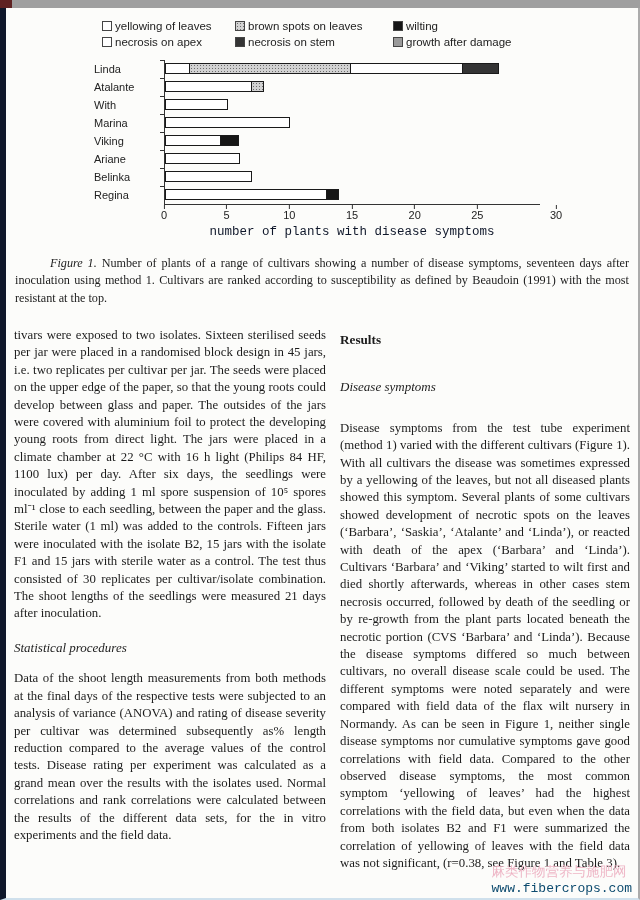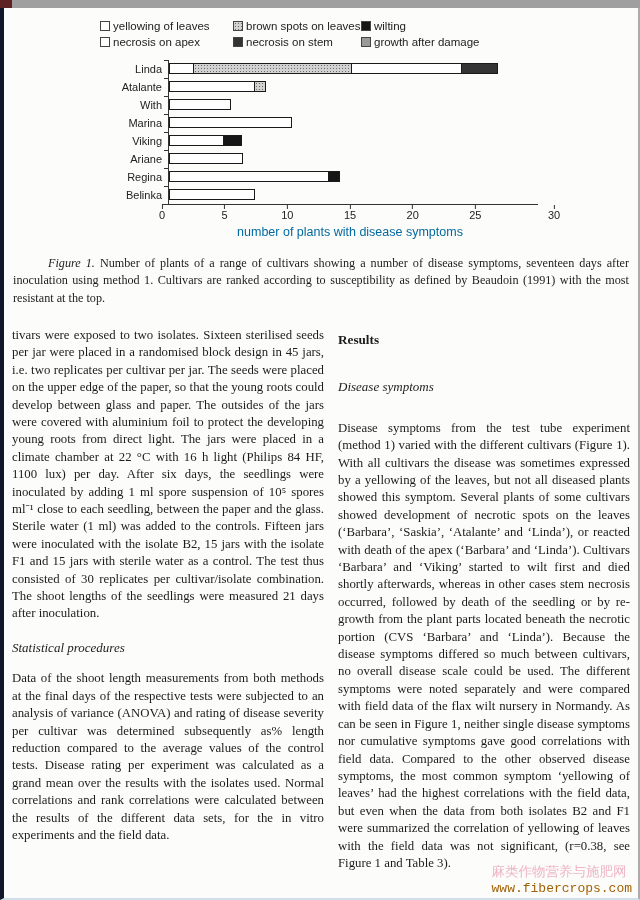--- a/index.html
+++ b/index.html
@@ -1,59 +1,59 @@
 <!DOCTYPE html>
 <html><head>
 <meta charset="utf-8">
 <style>
   html,body{margin:0;padding:0;width:640px;height:900px;overflow:hidden;background:#9f9f9f;}
   .page{position:absolute;top:8px;left:0;right:0;bottom:0;background:#fcfcfa;color:#1c1c1c;
-        border-left:4px solid #0f172a;border-right:2px solid #ababab;border-bottom:2px solid #cfe0ec;
+        border-left:6px solid #0f172a;border-right:2px solid #ababab;border-bottom:2px solid #cfe0ec;
         font-family:"Liberation Serif",serif;}
   .corner-mark{position:absolute;top:0;left:0;width:12px;height:8px;background:#5f2222;}
 
   
   .figure{margin:10px 0 0 0;padding:0;}
   .legend{margin-left:96px;font-family:"Liberation Sans",sans-serif;font-size:11.5px;color:#222;}
   .legend-row{display:flex;height:16px;align-items:center;}
   .legend-item{display:flex;align-items:center;}
   .legend-item .sw{width:8px;height:8px;border:1px solid #444;margin-right:3px;flex:none;}
-  .lw0{width:133px;} .lw1{width:128px;} .lw2{width:auto;}
+  .lw0{width:133px;} .lw1{width:158px;} .lw2{width:auto;}
 
   .chart{margin:10px 0 0 88px;width:446px;font-family:"Liberation Sans",sans-serif;}
   .crow{display:flex;height:18px;}
-  .clab{width:70px;text-align:right;padding-right:6px;font-size:11px;color:#222;line-height:18px;flex:none;}
+  .clab{width:70px;text-align:left;font-size:11px;color:#222;line-height:18px;flex:none;}
   .ctrack{position:relative;flex:1;border-left:1px solid #333;}
   .ctrack::before{content:"";position:absolute;left:-5px;top:0;width:4px;height:1px;background:#333;}
   .cbar{position:absolute;top:3px;left:0;height:11px;display:flex;width:100%;}
   .cseg{height:11px;border:1px solid #1a1a1a;box-sizing:border-box;flex:none;}
   .cseg + .cseg{margin-left:-1px;}
   .dots{background-image:radial-gradient(#6d6d6d 0.8px,transparent 0.9px);background-size:3px 3px;}
 
   .xaxis{position:relative;margin-left:70px;border-top:1px solid #333;height:20px;}
   .xtick{position:absolute;top:0;transform:translateX(-50%);text-align:center;font-size:11px;color:#222;}
   .xtick .tm{display:block;width:1px;height:4px;background:#333;margin:0 auto;}
-  .xlabel{margin-left:70px;text-align:center;font-size:12.5px;color:#0369a1;margin-top:0px;}
+  .xlabel{margin-left:70px;text-align:center;font-size:12.5px;color:#0f172a;margin-top:0px;font-family:Liberation Mono, monospace;}
 
   .caption{margin:16px 9px 0 9px;font-size:12.2px;line-height:1.42;text-align:justify;}
   .cap-label{font-style:italic;margin-left:35px;}
 
   
   .cols{display:flex;gap:14px;margin:20px 8px 0 8px;}
   .col{text-align:justify;font-size:12.8px;line-height:17.4px;}
   .col.left{width:312px;flex:none;}
   .col.right{flex:1;}
   .col p{margin:0;}
   h2.b{font-size:13.2px;font-weight:bold;margin:4px 0 0 0;}
   h3.it{font-size:13px;font-style:italic;font-weight:normal;margin:16px 0 14px 0;}
   .col.right h3.it{margin:30px 0 24px 0;}
 
   .watermark{position:absolute;right:6px;bottom:2px;text-align:left;font-family:Liberation Mono, monospace;}
   .wm1{color:#eeb6c6;font-size:13.5px;}
-  .wm2{color:#a16207;font-size:13px;}
+  .wm2{color:#0c4a6e;font-size:13px;}
 </style>
 </head>
 <body>
 
 <div class="page">
   <figure class="figure">
     <div class="legend">
         <div class="legend-row">
           <span class="legend-item lw0">
             <span class="sw" style="background-color: rgb(255, 255, 255);"></span>
@@ -132,33 +132,33 @@
           </div>
           <div class="crow">
             <div class="clab">Ariane</div>
             <div class="ctrack">
               <div class="cbar">
                 <div class="cseg" style="width: 20%; background-color: rgb(255, 255, 255);"></div>
               </div>
             </div>
           </div>
           <div class="crow">
+            <div class="clab">Belinka</div>
+            <div class="ctrack">
+              <div class="cbar">
+                <div class="cseg" style="width: 23.3333%; background-color: rgb(255, 255, 255);"></div>
+              </div>
+            </div>
+          </div>
+          <div class="crow">
             <div class="clab">Regina</div>
             <div class="ctrack">
               <div class="cbar">
                 <div class="cseg" style="width: 43.3333%; background-color: rgb(255, 255, 255);"></div>
                 <div class="cseg" style="width: 3.33333%; background-color: rgb(22, 22, 22);"></div>
-              </div>
-            </div>
-          </div>
-          <div class="crow">
-            <div class="clab">Belinka</div>
-            <div class="ctrack">
-              <div class="cbar">
-                <div class="cseg" style="width: 23.3333%; background-color: rgb(255, 255, 255);"></div>
               </div>
             </div>
           </div>
         </div>
       <div class="xaxis">
           <span class="xtick" style="left: 0%;"><span class="tm"></span><span>0</span></span>
           <span class="xtick" style="left: 16.6667%;"><span class="tm"></span><span>5</span></span>
           <span class="xtick" style="left: 33.3333%;"><span class="tm"></span><span>10</span></span>
           <span class="xtick" style="left: 50%;"><span class="tm"></span><span>15</span></span>
           <span class="xtick" style="left: 66.6667%;"><span class="tm"></span><span>20</span></span>

